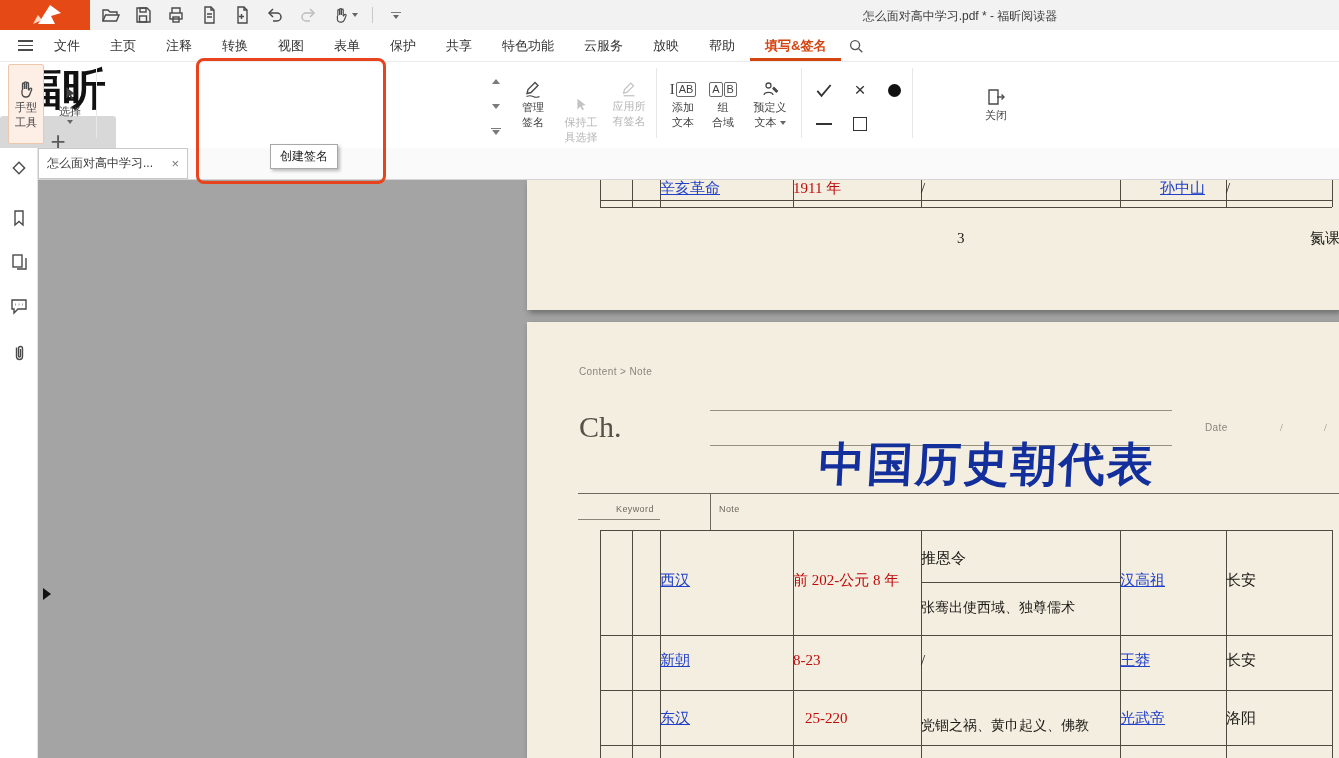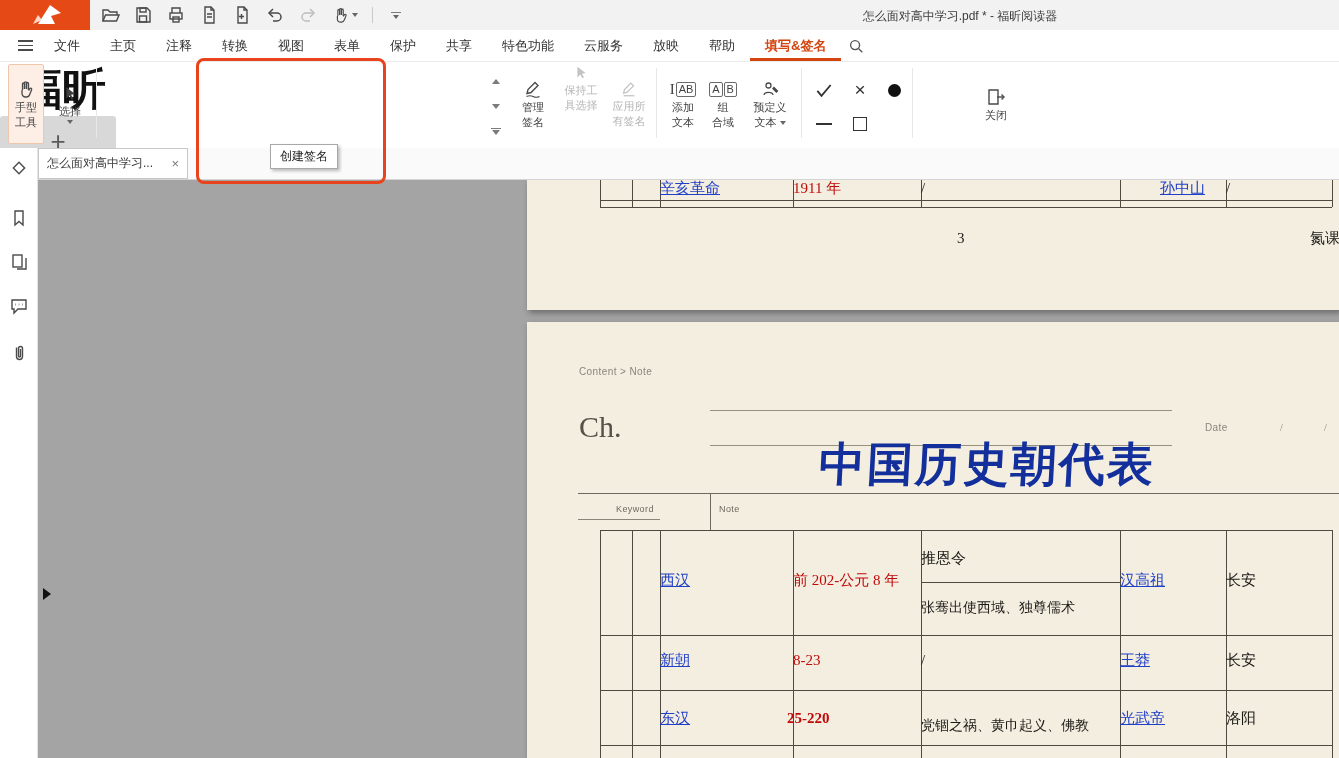--- a/index.html
+++ b/index.html
@@ -215,21 +215,21 @@
       </div>
 
     <div class="tool" style="left:512px;top:2px;width:42px;height:80px;justify-content:center;">
       <svg class="ic" width="20" height="20" viewBox="0 0 20 20" fill="none" stroke="#4a4a4a" stroke-width="1.4">
         <path d="M12 3.5l3 3-7 7-4 1 1-4z"></path>
           <path d="M3.5 17.5c2.5-1 4.5-1 6.5 0s4.5 1 6.5 0" stroke-width="1.1"></path>
         </svg>
       <span class="lbl">管理</span>
       <span class="lbl">签名</span>
     </div>
-    <div class="tool disabled" style="left:558px;top:2px;width:46px;height:80px;justify-content:flex-start;">
+    <div class="tool disabled" style="left:558px;top:2px;width:46px;height:80px;justify-content:flex-end;">
       <svg class="ic" width="18" height="18" viewBox="0 0 20 20">
         <path d="M6 3l9 7-4 .8 2.3 4-1.8 1-2.2-4.2L6 15z" fill="#c2c2c2"></path>
         </svg>
       <span class="lbl">保持工</span>
       <span class="lbl">具选择</span>
     </div>
     <div class="tool disabled" style="left:606px;top:2px;width:46px;height:80px;justify-content:center;">
       <svg class="ic" width="18" height="18" viewBox="0 0 20 20" fill="none" stroke="#c2c2c2" stroke-width="1.4">
         <path d="M12 3.5l3 3-7 7-4 1 1-4z"></path>
           <path d="M4 17.5h12"></path>
@@ -398,20 +398,20 @@
       <div class="cell blue" style="left:593px;width:106px;top:248px;">汉高祖</div>
       <div class="cell" style="left:699px;width:106px;top:248px;">长安</div>
 
       <div class="cell blue" style="left:133px;width:133px;top:328px;">新朝</div>
       <div class="cell red" style="left:266px;width:128px;top:328px;">8-23</div>
       <div class="cell" style="left:394px;width:199px;top:328px;">/</div>
       <div class="cell blue" style="left:593px;width:106px;top:328px;">王莽</div>
       <div class="cell" style="left:699px;width:106px;top:328px;">长安</div>
 
       <div class="cell blue" style="left:133px;width:133px;top:386px;">东汉</div>
-      <div class="cell red" style="left:260px;width:128px;top:386px;font-weight:bold;">25-220</div>
+      <div class="cell red" style="left:278px;width:128px;top:386px;">25-220</div>
       <div class="cell" style="left:394px;width:199px;top:394px;font-size:14px;">党锢之祸、黄巾起义、佛教</div>
       <div class="cell blue" style="left:593px;width:106px;top:386px;">光武帝</div>
       <div class="cell" style="left:699px;width:106px;top:386px;">洛阳</div>
     </div>
   </div>
 
 </div>
 
 </body></html>

